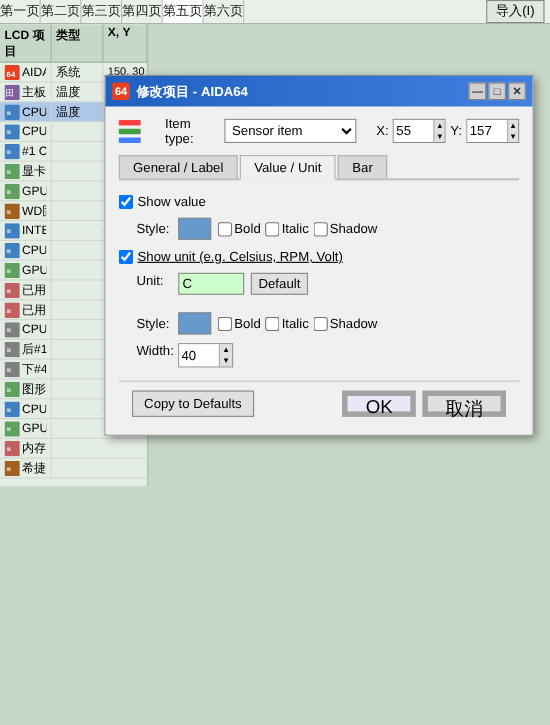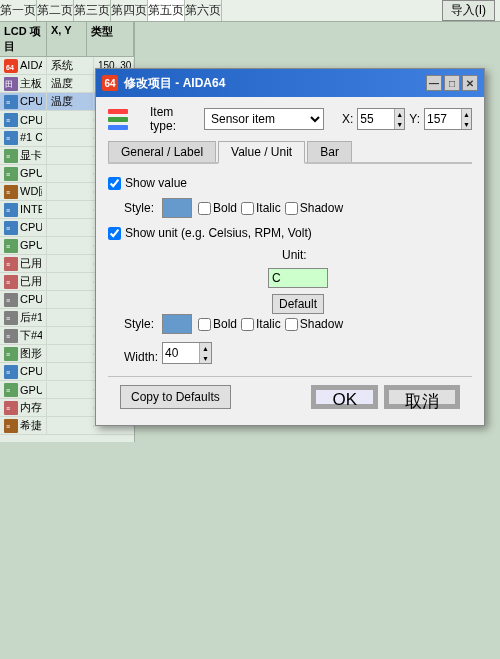--- a/index.html
+++ b/index.html
@@ -292,30 +292,29 @@
     .style-check-label {
       font-size: 12px;
     }
 
     
     .show-unit-row {
       display: flex;
       align-items: center;
       margin-bottom: 8px;
       gap: 4px;
+      text-decoration: underline;
     }
 
     
     .unit-row {
       display: flex;
-      align-items: center;
-      margin-bottom: 0;
+      margin-bottom: 16px;
       margin-left: 16px;
       gap: 6px;
-      flex-direction: column;
     }
     .unit-label {
       font-size: 12px;
       width: 32px;
     }
     .unit-input {
       width: 60px;
       height: 20px;
       border: 1px solid #888;
       background: white;
@@ -327,21 +326,21 @@
       padding: 0 6px;
       font-size: 12px;
       background: #e0e0e0;
       border: 1px solid #888;
       cursor: pointer;
     }
 
     
     .width-row {
       display: flex;
-      align-items: flex-end;
+      align-items: flex-start;
       margin-left: 16px;
       gap: 6px;
     }
     .width-label {
       font-size: 12px;
       width: 32px;
     }
     .width-spinbox {
       width: 50px;
       height: 22px;
@@ -409,22 +408,22 @@
   <div class="tab-item">第三页</div>
   <div class="tab-item">第四页</div>
   <div class="tab-item active">第五页</div>
   <div class="tab-item">第六页</div>
   <button class="import-btn">导入(I)</button>
 </div>
 
 <div style="position:absolute; top:22px; left:0; width:135px; height:420px; background:#e4ede4; overflow:hidden; border-right:1px solid #a0b0a0;">
   <div class="lcd-header">
     <div class="lcd-header-cell">LCD 项目</div>
+    <div class="lcd-header-cell">类型</div>
     <div class="lcd-header-cell xy">X, Y</div>
-    <div class="lcd-header-cell">类型</div>
   </div>
 
   <div class="lcd-row">
     <div class="lcd-cell">
       <div class="row-content">
         <svg class="sensor-icon" viewBox="0 0 14 14">
             <rect width="14" height="14" rx="2" fill="#e84020"></rect>
             <text x="2" y="11" font-size="7" fill="white" font-weight="bold">64</text>
           </svg>
         <span>AIDA64  时间</span>

